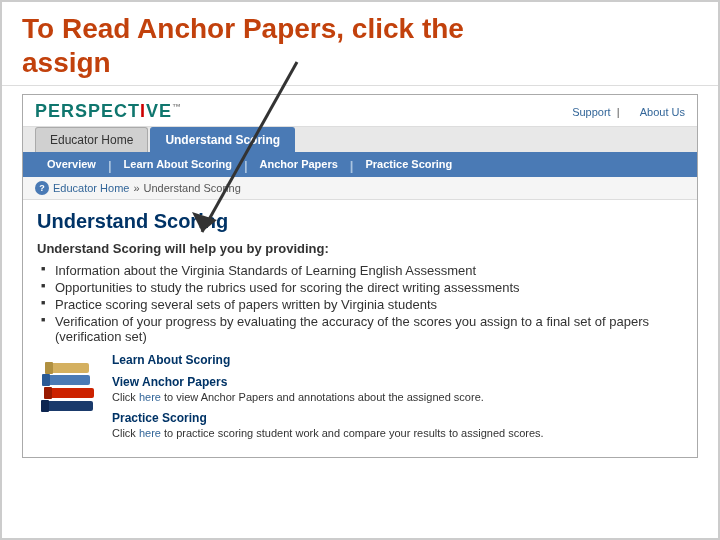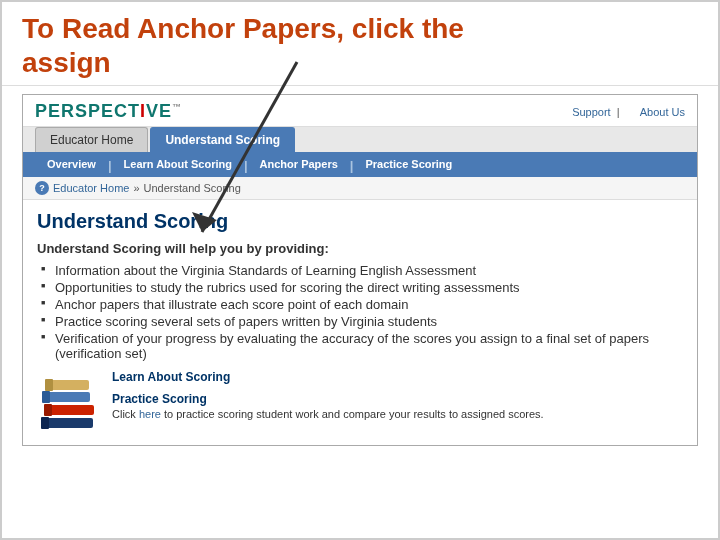--- a/index.html
+++ b/index.html
@@ -281,21 +281,20 @@
       <span>Understand Scoring</span>
     </div>
 
     <div class="main-content">
       <div class="page-title">Understand Scoring</div>
       <div class="section-subtitle">Understand Scoring will help you by providing:</div>
 
       <ul class="bullet-list">
         <li>Information about the Virginia Standards of Learning English Assessment</li>
         <li>Opportunities to study the rubrics used for scoring the direct writing assessments</li>
-        <li>Anchor papers that illustrate each score point of each domain</li>
         <li>Practice scoring several sets of papers written by Virginia students</li>
         <li>Verification of your progress by evaluating the accuracy of the scores you assign to a final set of papers (verification set)</li>
       </ul>
 
       <div class="cards-area">
 
         <div class="card-icon-area">
           <svg class="book-svg" width="65" height="65" viewBox="0 0 65 65">
 
             <rect x="4" y="48" width="52" height="10" rx="2" fill="#1a3a6b"></rect>
@@ -308,20 +307,26 @@
             <rect x="5" y="21" width="8" height="12" rx="1" fill="#2a5a95"></rect>
 
             <rect x="8" y="10" width="44" height="10" rx="2" fill="#d4b060"></rect>
             <rect x="8" y="9" width="8" height="12" rx="1" fill="#b09040"></rect>
           </svg>
         </div>
 
         <div class="card-text-area">
           <div class="card-section">
             <div class="card-section-title">Learn About Scoring</div>
+          </div>
+          <div class="card-section">
+            <div class="card-section-title">View Anchor Papers</div>
+            <div class="card-section-body">
+              Click <a>here</a> to view Anchor Papers and annotations about the assigned score.
+            </div>
           </div>
           <div class="card-section">
             <div class="card-section-title">Practice Scoring</div>
             <div class="card-section-body">
               Click <a>here</a> to practice scoring student work and compare your results to assigned scores.
             </div>
           </div>
         </div>
       </div>
     </div>

